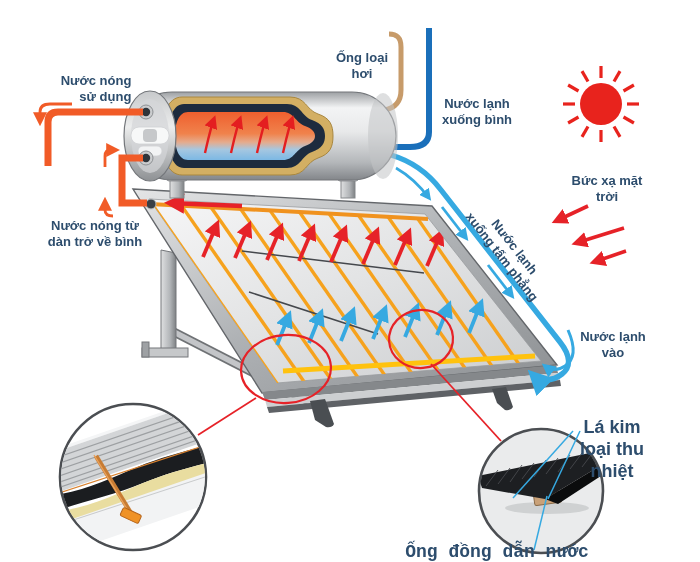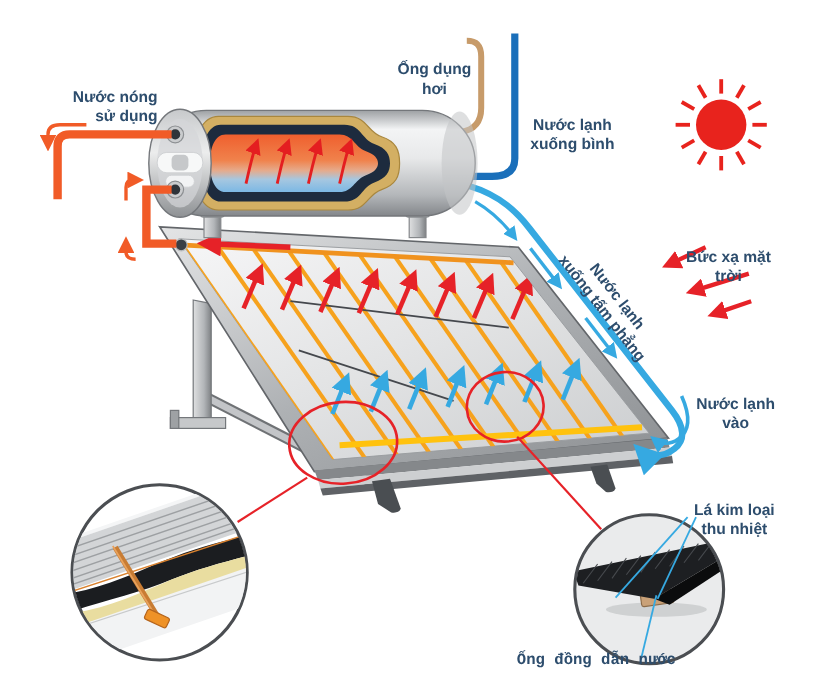--- a/index.html
+++ b/index.html
@@ -2,21 +2,21 @@
 <html><head>
 <meta charset="utf-8">
 <style>
   html,body{margin:0;padding:0;background:#fff;}
   #stage{position:relative;width:700px;height:562px;background:#ffffff;overflow:hidden;
          font-family:"Liberation Sans",sans-serif;}
   #art{position:absolute;left:0;top:0;}
   .lbl{position:absolute;color:#2d4d6d;font-weight:700;font-size:13px;line-height:1.22;
        text-align:center;white-space:pre-line;transform:translateX(-50%);}
   .lbl.rot{transform:translate(-50%,-50%) rotate(52deg);transform-origin:center;}
-  .lbl.small{font-size:13px;}
+  .lbl.small{font-size:18px;}
 </style>
 </head>
 <body>
 
 <div id="stage">
 
 <svg id="art" width="700" height="562" viewBox="0 0 700 562">
   <defs>
     <marker id="aR" viewBox="0 0 10 10" refX="7" refY="5" markerWidth="4.4" markerHeight="4.4" orient="auto">
           <path d="M0,0 L10,5 L0,10 z" fill="#e62228"></path>
@@ -263,25 +263,27 @@
     <g stroke="#36a9e1" stroke-width="1.5">
       <line x1="573" y1="431" x2="513" y2="498"></line>
       <line x1="580" y1="431" x2="548" y2="499"></line>
       <line x1="534" y1="550" x2="547" y2="496"></line>
     </g>
   </g>
 </svg>
 
 <div class="lbl" style="left:96px;top:73px;text-align:right;">Nước nóng
 sử dụng</div>
-<div class="lbl" style="left:362px;top:50px;">Ống dụng
+<div class="lbl" style="left:362px;top:50px;">Ống loại
 hơi</div>
 <div class="lbl" style="left:477px;top:96px;">Nước lạnh
 xuống bình</div>
-<div class="lbl" style="left:607px;top:173px;margin-top:33px;">Bức xạ mặt trời</div>
+<div class="lbl" style="left:607px;top:173px;">Bức xạ mặt trời</div>
 <div class="lbl rot" style="left:508px;top:252px;">Nước lạnh
 xuống tấm phẳng</div>
 <div class="lbl" style="left:613px;top:329px;">Nước lạnh
 vào</div>
+<div class="lbl" style="left:95px;top:218px;">Nước nóng từ
+dàn trở về bình</div>
 <div class="lbl small" style="left:612px;top:417px;">Lá kim loại thu nhiệt</div>
 <div class="lbl small" style="left:497px;top:542px;font-family:Liberation Mono, monospace;">Ống đồng dẫn nước</div>
 
 </div>
 
 </body></html>

